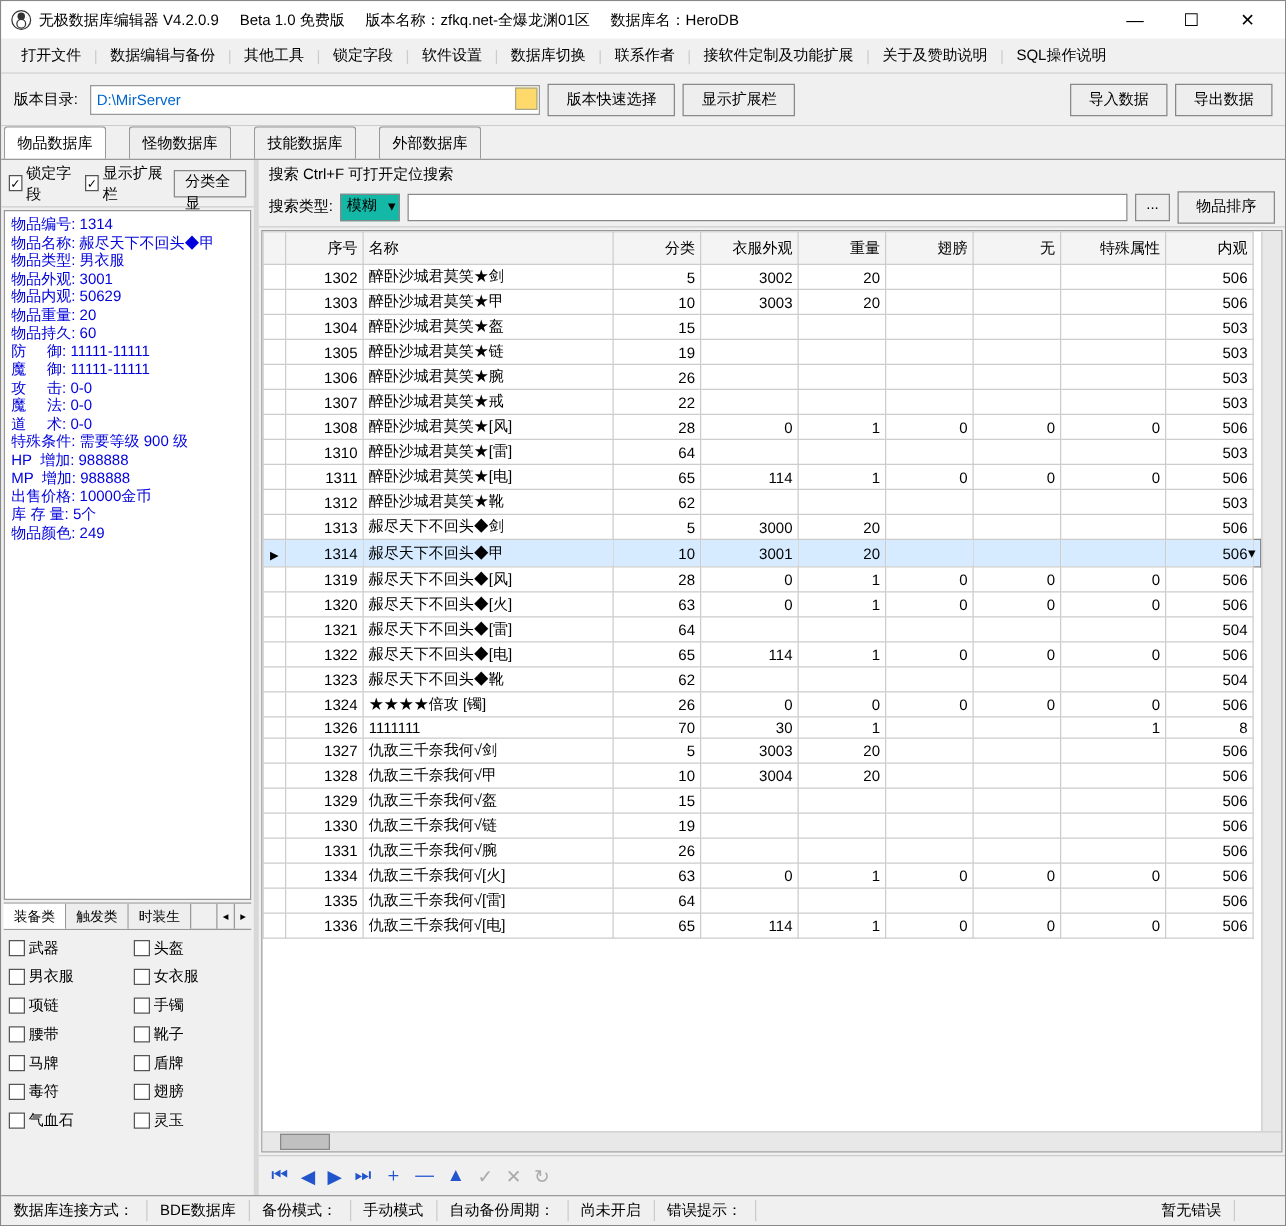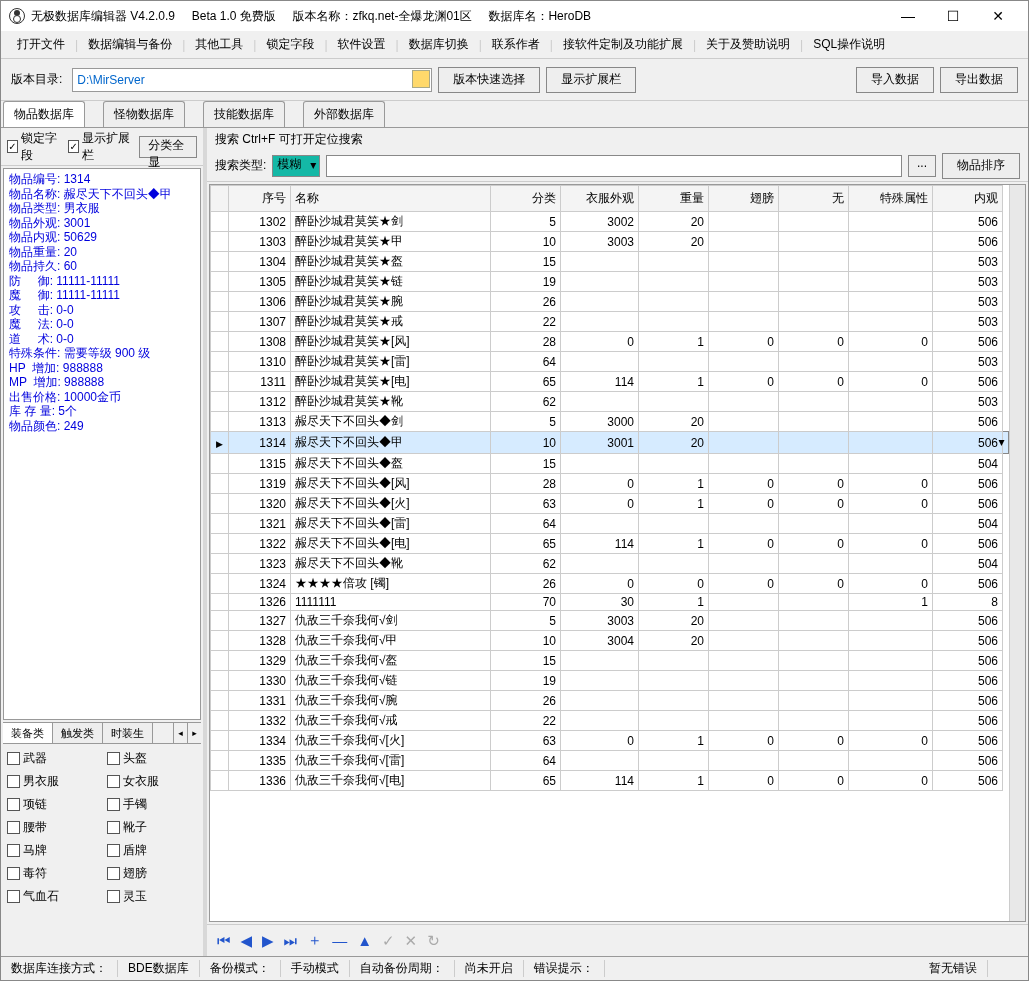--- a/index.html
+++ b/index.html
@@ -37,21 +37,21 @@
 .bot-tab.active{background:#fff}
 .arrows{margin-left:auto;display:flex}
 .arrow-btn{width:14px;border-left:1px solid #999;display:flex;align-items:center;justify-content:center;cursor:pointer;font-size:9px}
 .filter-grid{flex:1;padding:6px;display:grid;grid-template-columns:1fr 1fr;gap:6px 10px;align-content:start}
 .right{flex:1;display:flex;flex-direction:column;min-width:0}
 .search-row{height:22px;display:flex;align-items:center;padding:2px 8px;gap:6px}
 .search-row2{height:32px;display:flex;align-items:center;padding:2px 8px;gap:6px;border-bottom:1px solid #ccc}
 .sel{height:22px;border:1px solid #888;background:#14b8a6;padding:0 18px 0 4px;position:relative}
 .sel::after{content:"▾";position:absolute;right:3px;top:2px}
 .txt-in{flex:1;height:22px;border:1px solid #888;background:#fff;padding:0 4px}
-.grid-wrap{flex:1;overflow:hidden;display:flex;flex-direction:row;border:1px solid #999;margin:2px;background:#fff;min-height:0}
+.grid-wrap{flex:1;overflow:hidden;display:flex;flex-direction:column;border:1px solid #999;margin:2px;background:#fff;min-height:0}
 table{border-collapse:collapse;width:100%;table-layout:fixed}
 th,td{border:1px solid #ccc;padding:1px 4px;height:15.4px;font-size:12px;overflow:hidden;white-space:nowrap}
 th{background:#f4f4f4;font-weight:normal;text-align:center;height:26px}
 .c-mark{width:18px}
 .c-seq{width:62px;text-align:right}
 .c-name{width:200px;text-align:left}
 .c-cat{width:70px;text-align:right}
 .c-look{width:78px;text-align:right}
 .c-wt{width:70px;text-align:right}
 .c-wing{width:70px;text-align:right}
@@ -400,32 +400,20 @@
                     <td class="c-cat">10</td>
                     <td class="c-look">3001</td>
                     <td class="c-wt">20</td>
                     <td class="c-wing"></td>
                     <td class="c-wu"></td>
                     <td class="c-spec"></td>
                     <td class="c-inner">506</td>
                   </tr>
                   <tr>
                     <td class="c-mark" style="text-align: center;"><span class="tri"></span></td>
-                    <td class="c-seq">1315</td>
-                    <td class="c-name">赧尽天下不回头◆盔</td>
-                    <td class="c-cat">15</td>
-                    <td class="c-look"></td>
-                    <td class="c-wt"></td>
-                    <td class="c-wing"></td>
-                    <td class="c-wu"></td>
-                    <td class="c-spec"></td>
-                    <td class="c-inner">504</td>
-                  </tr>
-                  <tr>
-                    <td class="c-mark" style="text-align: center;"><span class="tri"></span></td>
                     <td class="c-seq">1319</td>
                     <td class="c-name">赧尽天下不回头◆[风]</td>
                     <td class="c-cat">28</td>
                     <td class="c-look">0</td>
                     <td class="c-wt">1</td>
                     <td class="c-wing">0</td>
                     <td class="c-wu">0</td>
                     <td class="c-spec">0</td>
                     <td class="c-inner">506</td>
                   </tr>
@@ -547,32 +535,20 @@
                     <td class="c-wing"></td>
                     <td class="c-wu"></td>
                     <td class="c-spec"></td>
                     <td class="c-inner">506</td>
                   </tr>
                   <tr>
                     <td class="c-mark" style="text-align: center;"><span class="tri"></span></td>
                     <td class="c-seq">1331</td>
                     <td class="c-name">仇敌三千奈我何√腕</td>
                     <td class="c-cat">26</td>
-                    <td class="c-look"></td>
-                    <td class="c-wt"></td>
-                    <td class="c-wing"></td>
-                    <td class="c-wu"></td>
-                    <td class="c-spec"></td>
-                    <td class="c-inner">506</td>
-                  </tr>
-                  <tr>
-                    <td class="c-mark" style="text-align: center;"><span class="tri"></span></td>
-                    <td class="c-seq">1332</td>
-                    <td class="c-name">仇敌三千奈我何√戒</td>
-                    <td class="c-cat">22</td>
                     <td class="c-look"></td>
                     <td class="c-wt"></td>
                     <td class="c-wing"></td>
                     <td class="c-wu"></td>
                     <td class="c-spec"></td>
                     <td class="c-inner">506</td>
                   </tr>
                   <tr>
                     <td class="c-mark" style="text-align: center;"><span class="tri"></span></td>
                     <td class="c-seq">1334</td>

